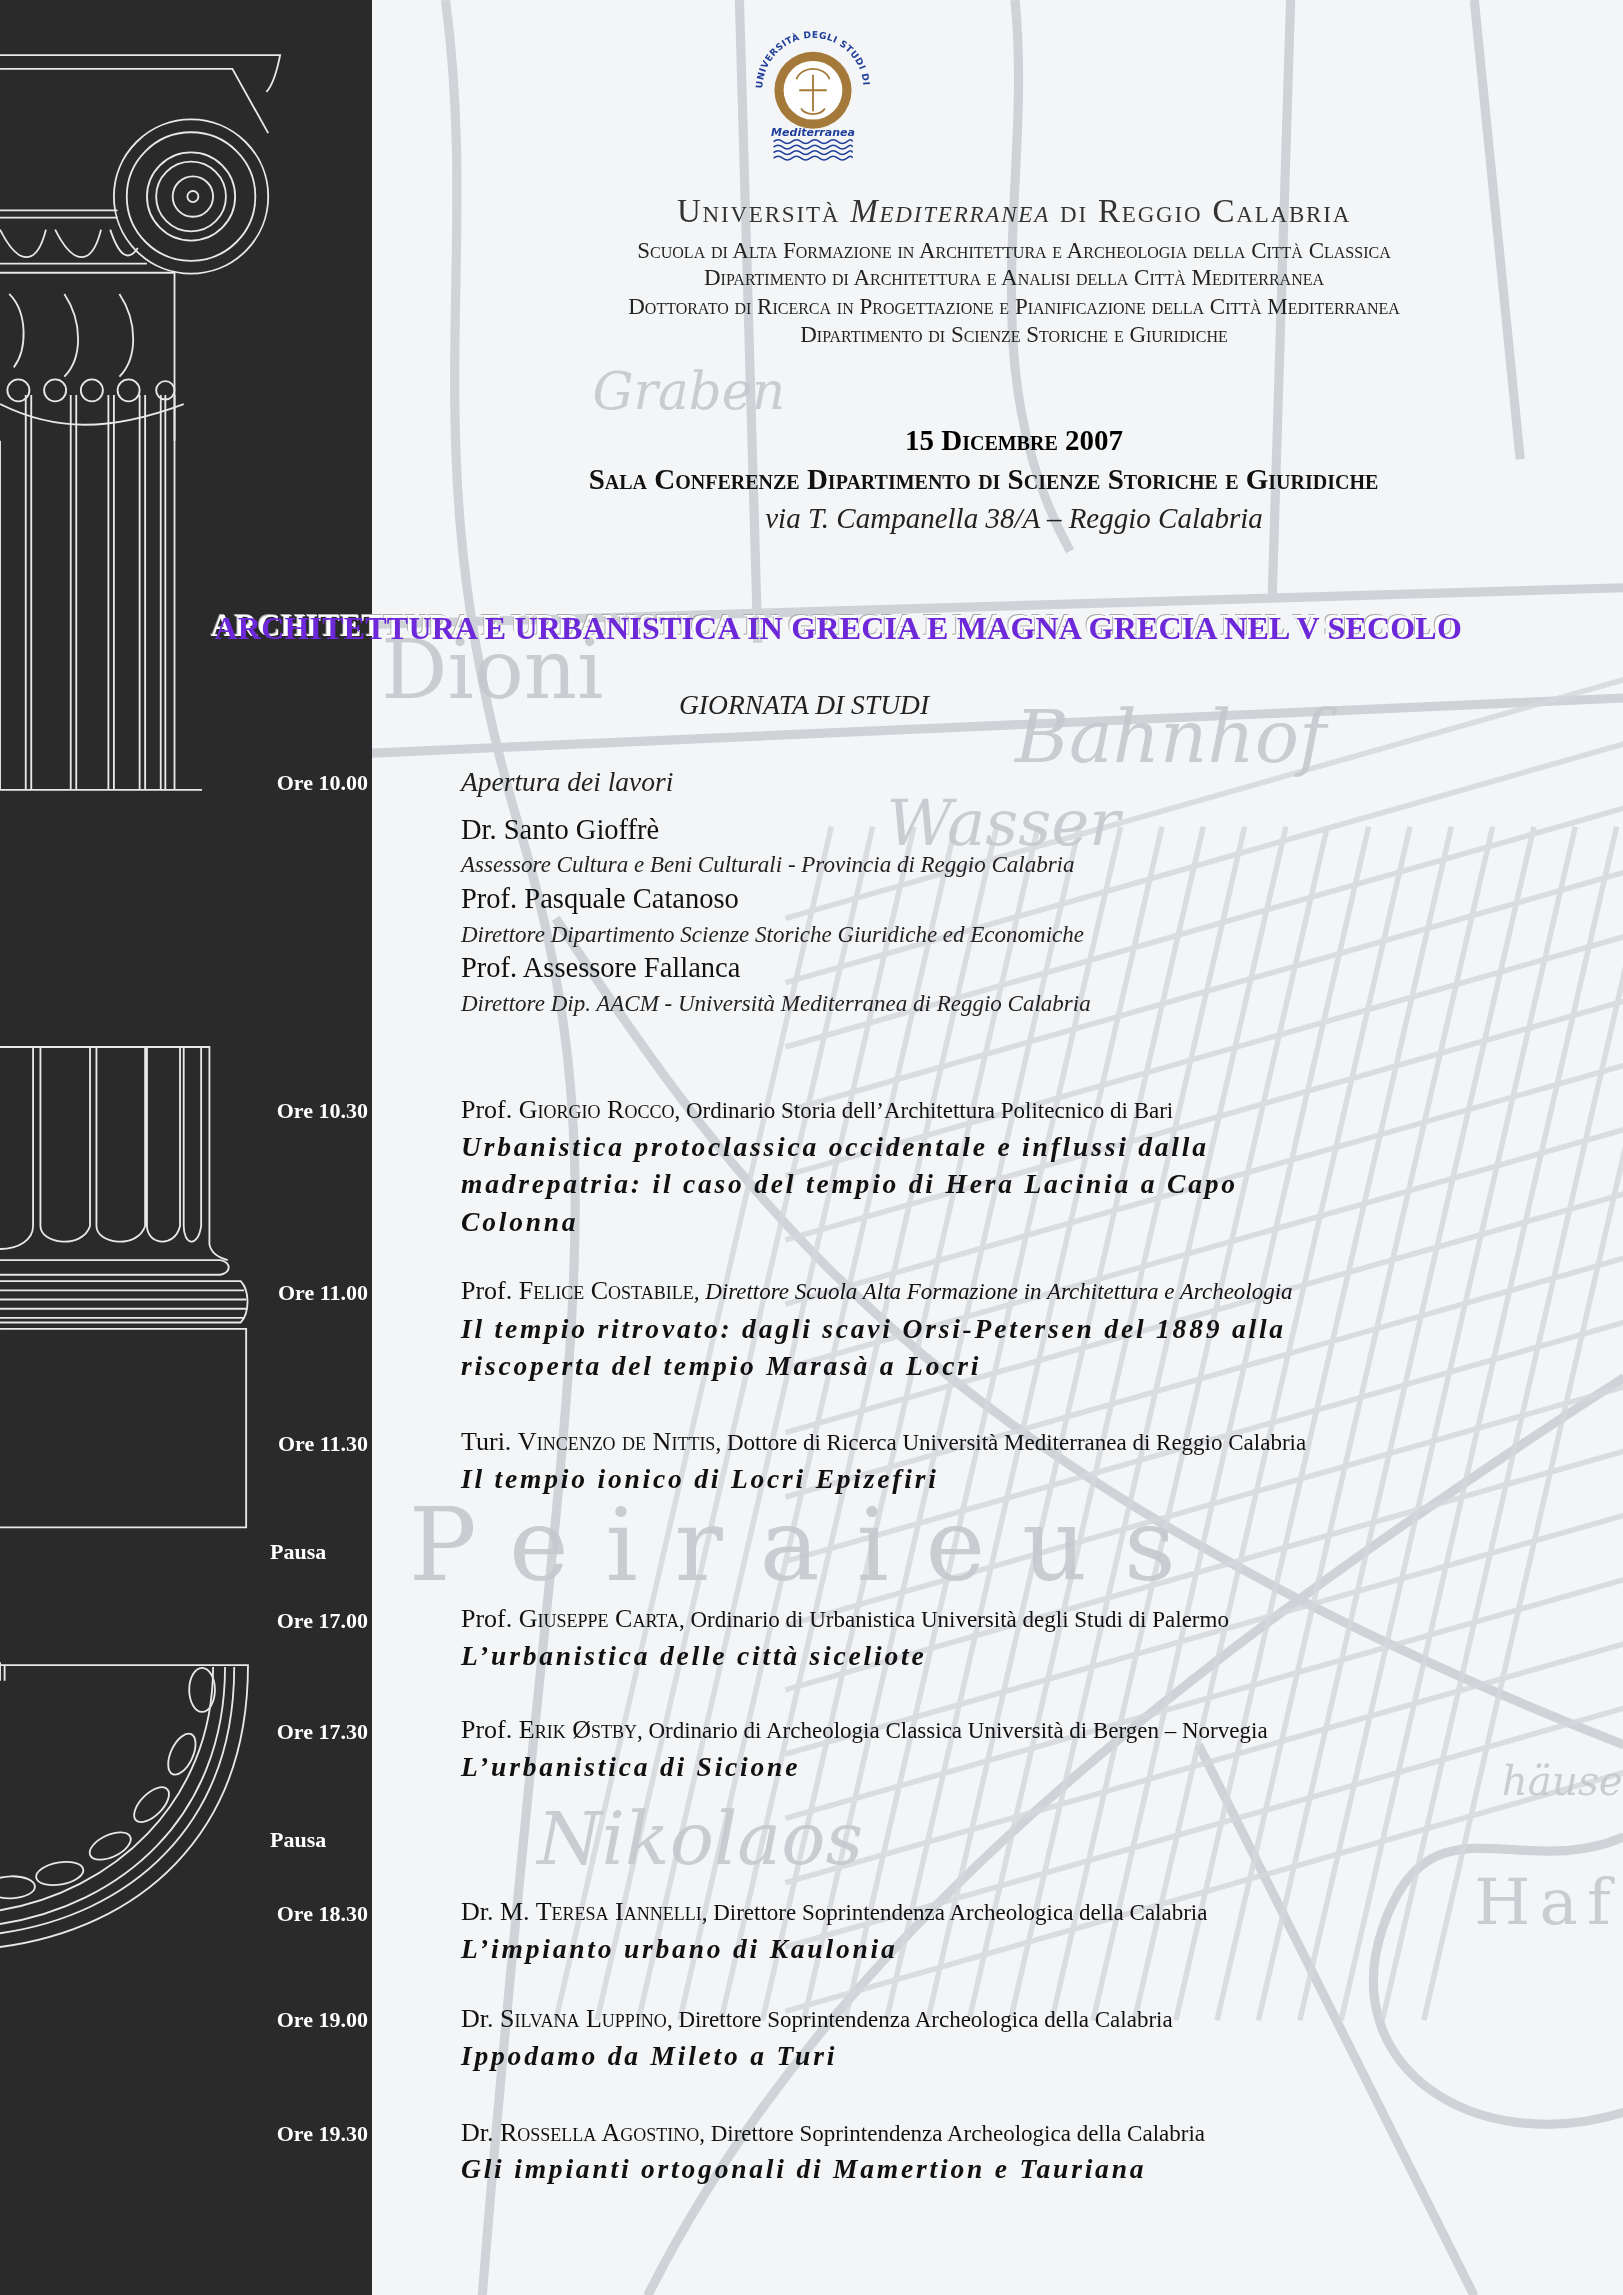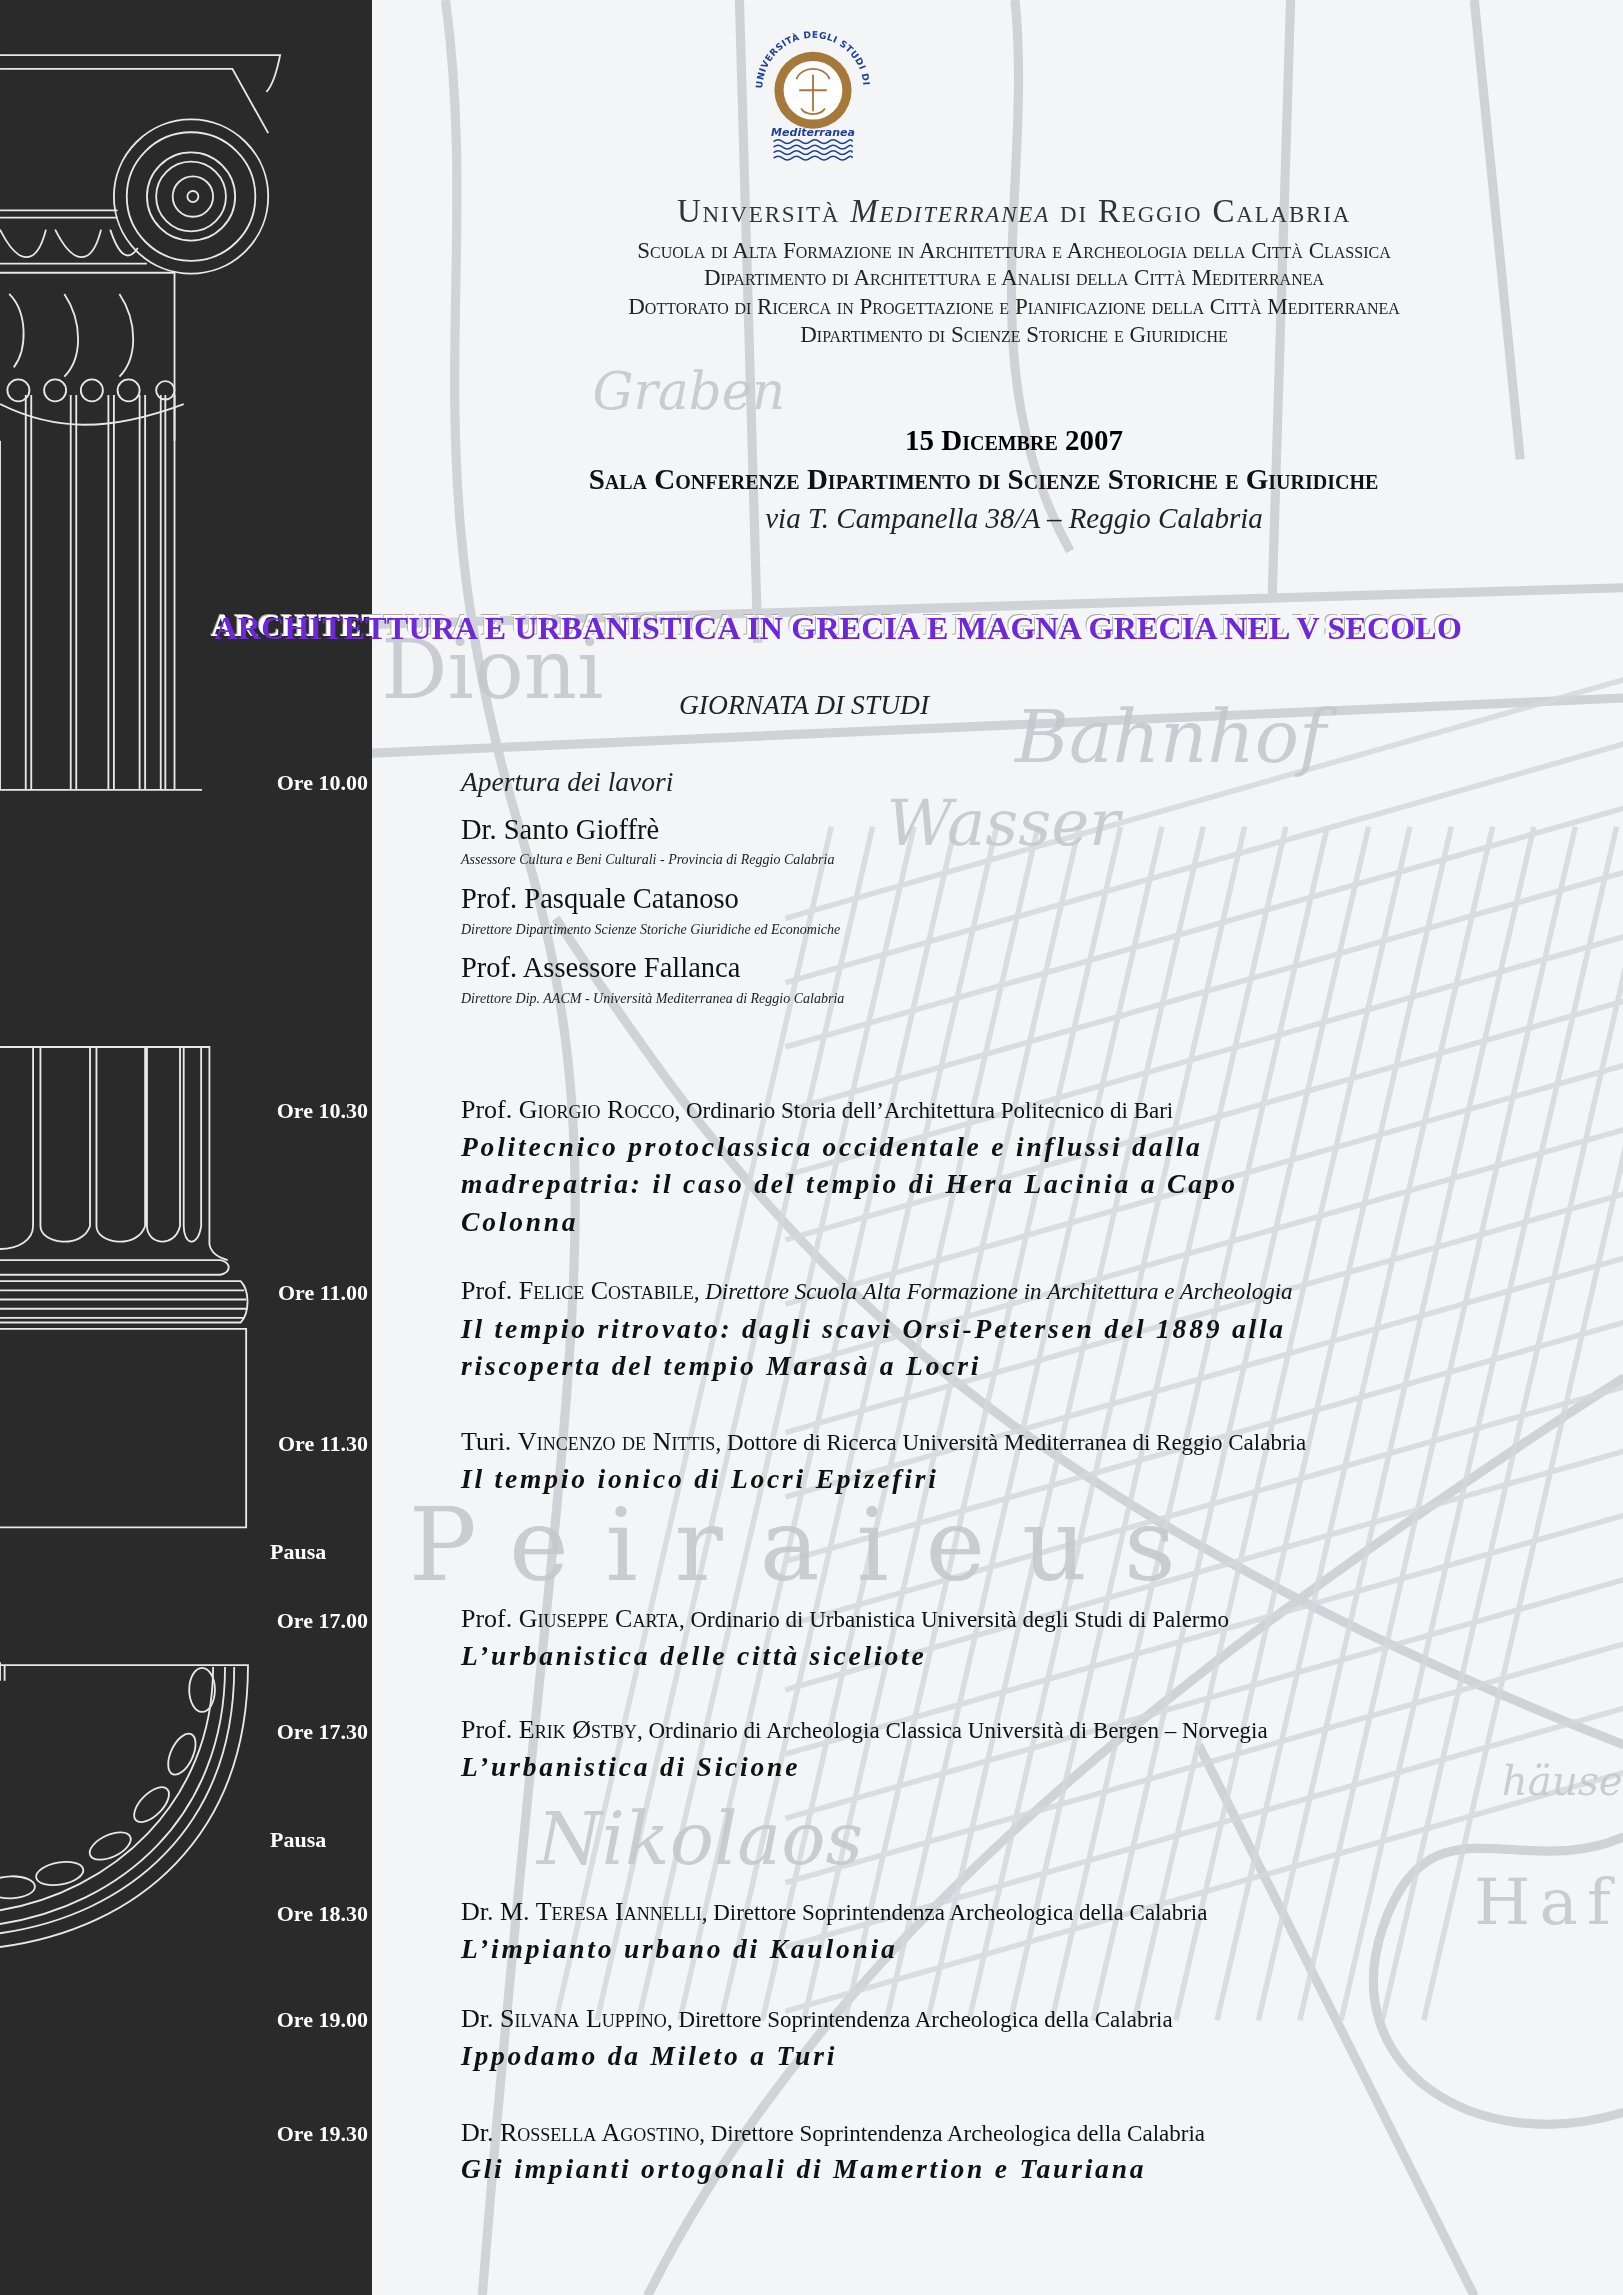--- a/index.html
+++ b/index.html
@@ -16,21 +16,21 @@
   .dept { font-size:23px; color:#222; }
   .date { top:424px; font-size:29px; font-weight:bold; color:#000000; font-variant:small-caps; }
   .sala { top:463px; font-size:29px; font-weight:bold; color:#111; font-variant:small-caps; left:312px; width:1311px; }
   .via { top:502px; font-size:29px; font-style:italic; color:#222; }
   .main-title { top:610px; left:179px; width:1267px; text-align:right; font-size:32px; font-weight:bold; color:#6d28d9; text-shadow:-3.7px -2.8px 0 #ffffff, -4.6px -3.7px 0 #aaaaaa; letter-spacing:0.2px; }
   .giornata { top:689px; font-size:27.5px; font-style:italic; color:#222; }
   .time { right:1256px; font-size:22px; font-weight:bold; color:#fff; text-align:right; }
   .item { left:445px; }
   .it-label { font-size:27.5px; font-style:italic; color:#222; }
   .name-lg { font-size:28.5px; color:#111; }
-  .role-sm { font-size:14px; font-style:italic; color:#222; }
+  .role-sm { font-size:23px; font-style:italic; color:#222; }
   .speaker { font-size:26px; color:#111; }
   .speaker .surname { font-variant:small-caps; }
   .speaker .aff { font-size:23px; }
   .speaker .aff-it { font-size:23px; font-style:italic; }
   .talk { font-size:27.5px; font-weight:bold; font-style:italic; letter-spacing:2.8px; color:#111; }
   .logo { position:absolute; left:746px; top:24px; width:134px; height:138px; }
 </style>
 </head>
 <body>
 
@@ -204,21 +204,21 @@
 <div class="abs item name-lg" style="top:883px">Prof. Pasquale Catanoso</div>
 <div class="abs item role-sm" style="top:922px">Direttore Dipartimento Scienze Storiche Giuridiche ed Economiche</div>
 <div class="abs item name-lg" style="top:952px">Prof. Assessore Fallanca</div>
 <div class="abs item role-sm" style="top:991px">Direttore Dip. AACM  - Università Mediterranea di Reggio Calabria</div>
 
 <div>
 
   <div>
     <div class="abs time" style="top:1098px">Ore 10.30</div>
     <div class="abs item speaker" style="top:1095px"><span>Prof. </span><span class="surname">Giorgio Rocco</span><span class="aff">, Ordinario Storia dell’Architettura Politecnico di Bari</span></div>
-    <div class="abs item talk" style="top:1131px">Politecnico protoclassica occidentale e influssi dalla</div>
+    <div class="abs item talk" style="top:1131px">Urbanistica protoclassica occidentale e influssi dalla</div>
     <div class="abs item talk" style="top:1168px">madrepatria: il caso del  tempio di Hera Lacinia a Capo</div>
     <div class="abs item talk" style="top:1206px">Colonna</div>
   </div>
 
   <div>
     <div class="abs time" style="top:1280px">Ore 11.00</div>
     <div class="abs item speaker" style="top:1276px"><span>Prof. </span><span class="surname">Felice Costabile</span><span class="aff-it">, Direttore Scuola Alta Formazione in Architettura e Archeologia</span></div>
     <div class="abs item talk" style="top:1313px">Il tempio ritrovato: dagli scavi Orsi-Petersen del 1889 alla</div>
     <div class="abs item talk" style="top:1350px">riscoperta del tempio Marasà a Locri</div>
   </div>

